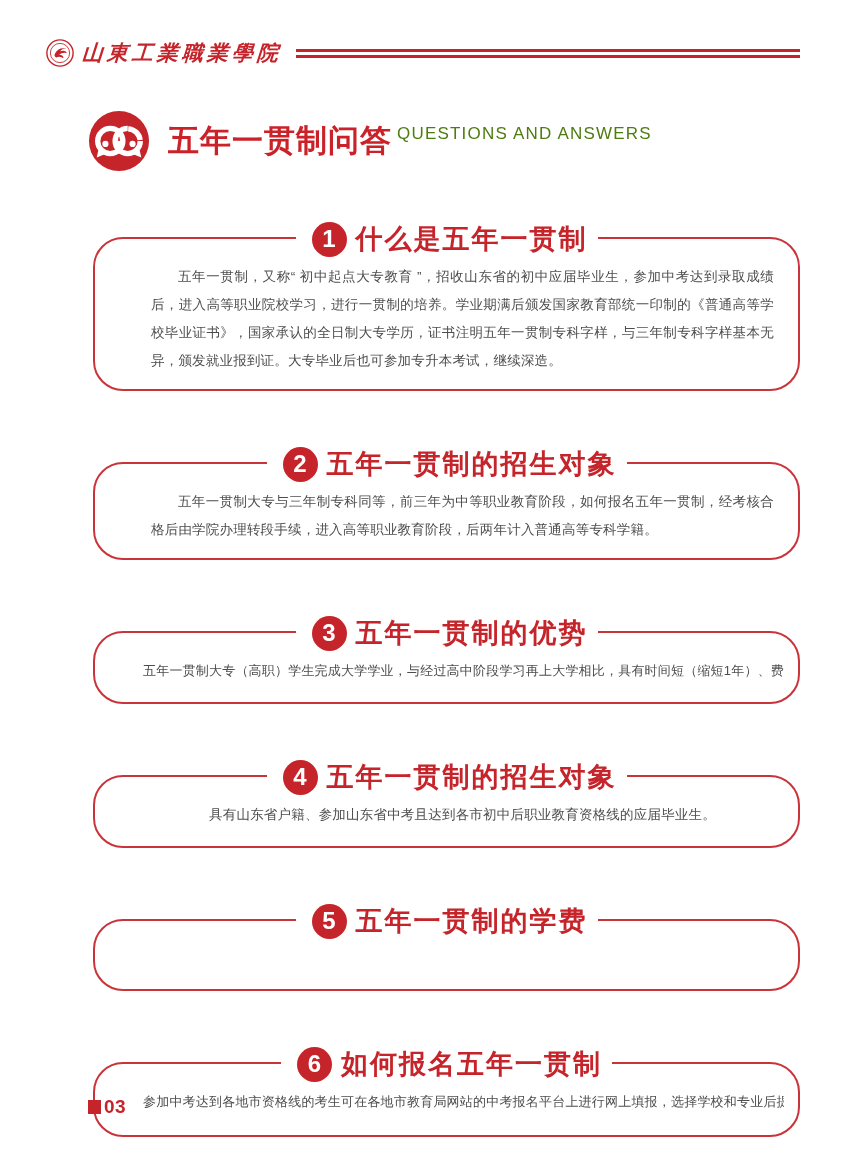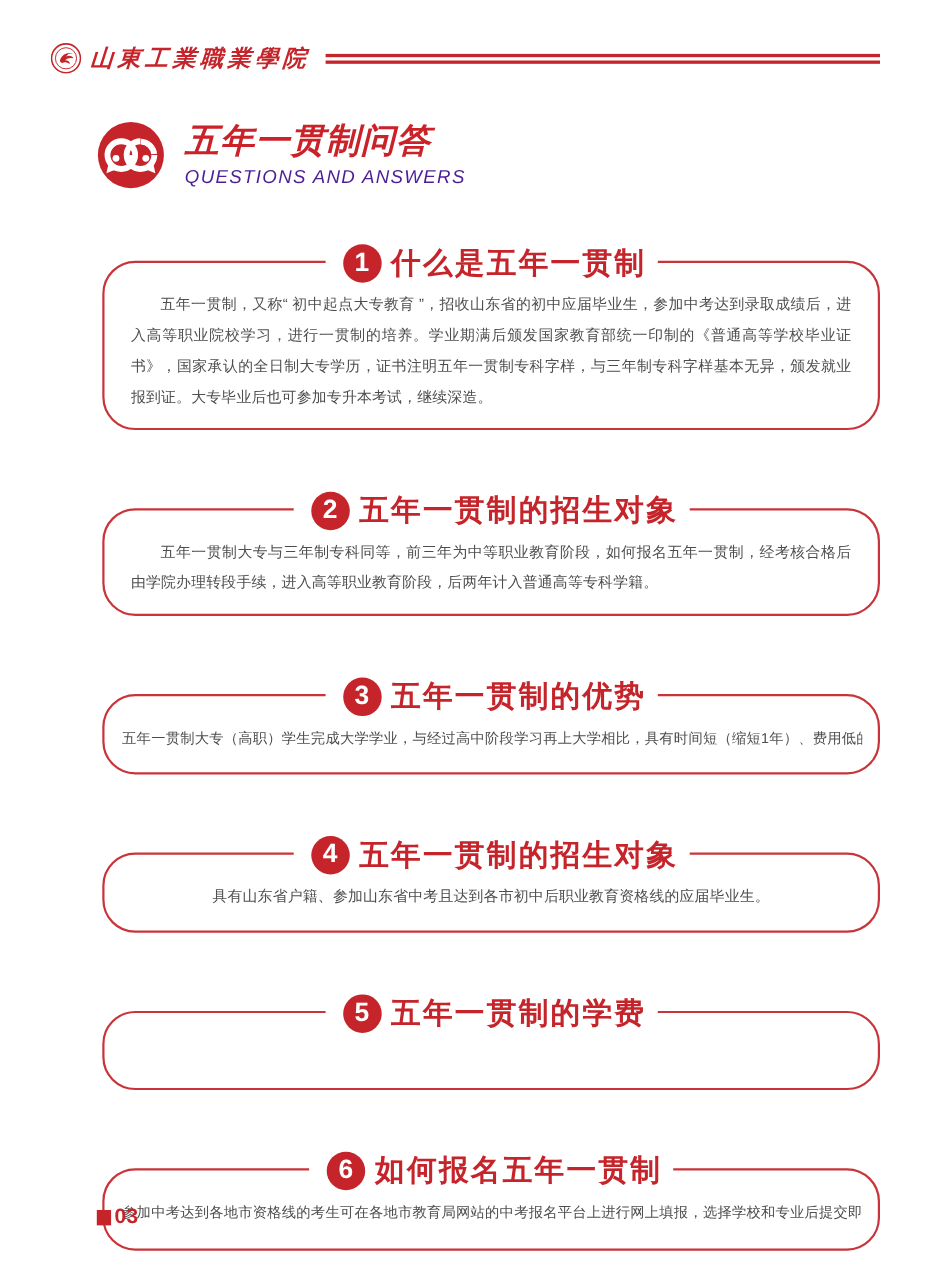--- a/index.html
+++ b/index.html
@@ -30,26 +30,26 @@
   }
   .header-rules { flex:1 1 auto; display:flex; flex-direction:column; gap:3px; margin-left:6px; }
   .header-rules .rule { height:3px; background:var(--accent); }
 
   
   .title-block {
     position:absolute; left:88px; top:110px;
     display:flex; align-items:center; gap:18px;
   }
   .qa-chat-icon { width:62px; height:62px; flex:0 0 auto; }
-  .title-texts { display:flex; flex-direction:column; gap:5px;font-style:italic; }
+  .title-texts { display:flex; flex-direction:row; gap:5px; }
   .page-title {
     color:#cb2229; font-size:31px; font-weight:700; letter-spacing:1px; line-height:1.1;
   }
   .page-subtitle {
-    color:#4c1d95; font-size:17px; letter-spacing:1.2px; font-weight:500;
+    color:#4d7c0f; font-size:17px; letter-spacing:1.2px; font-weight:500;
   }
 
   
   .qa-list { position:absolute; left:93px; top:0; width:707px; }
   .qa-box {
     position:relative;
     border:2px solid var(--border);
     border-radius:30px;
     margin-top:71px;
     padding:24px 14px 14px 14px;
@@ -71,21 +71,21 @@
   .qa-num {
     width:35px; height:35px; border-radius:50%;
     background:var(--accent); color:#ffffff;
     display:flex; align-items:center; justify-content:center;
     font-size:24px; font-weight:700; flex:0 0 auto;
   }
   .qa-title {
     color:var(--accent); font-size:27px; font-weight:700; letter-spacing:2px; white-space:nowrap;text-align:center;
   }
   .qa-body {
-    color:var(--bodytext); font-size:13.5px; line-height:28px; letter-spacing:0.2px;
+    color:var(--bodytext); font-size:13.5px; line-height:28px; letter-spacing:0.2px;margin-left:32px;
   }
   .align-indent .qa-body { text-indent:2em; text-align:justify; padding:0 10px; }
   .align-center .qa-body { text-align:center; }
   .align-left-tight .qa-body { text-align:left; font-size:13px; padding:0 2px; white-space:nowrap; overflow:hidden; }
 
   
   .page-footer {
     position:absolute; left:48px; top:1096px;
     display:flex; align-items:center; gap:3px;padding-left:40px;
   }

